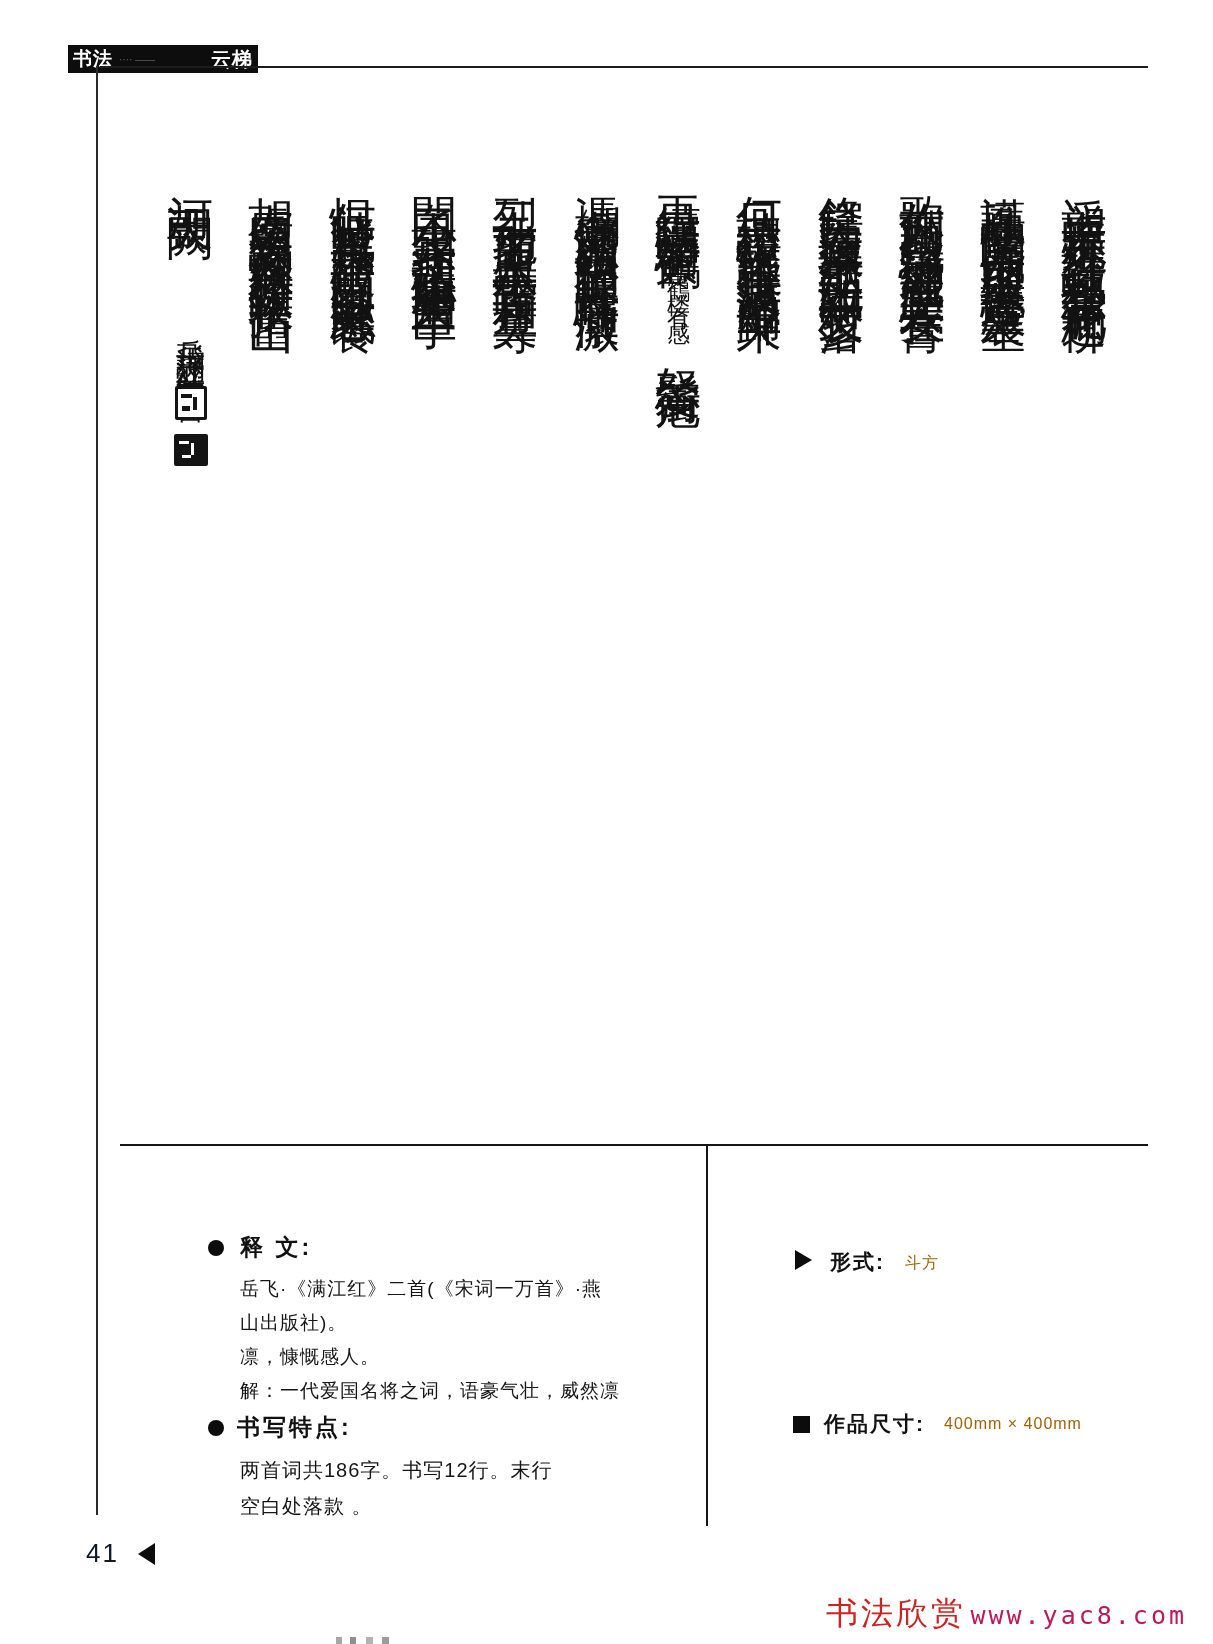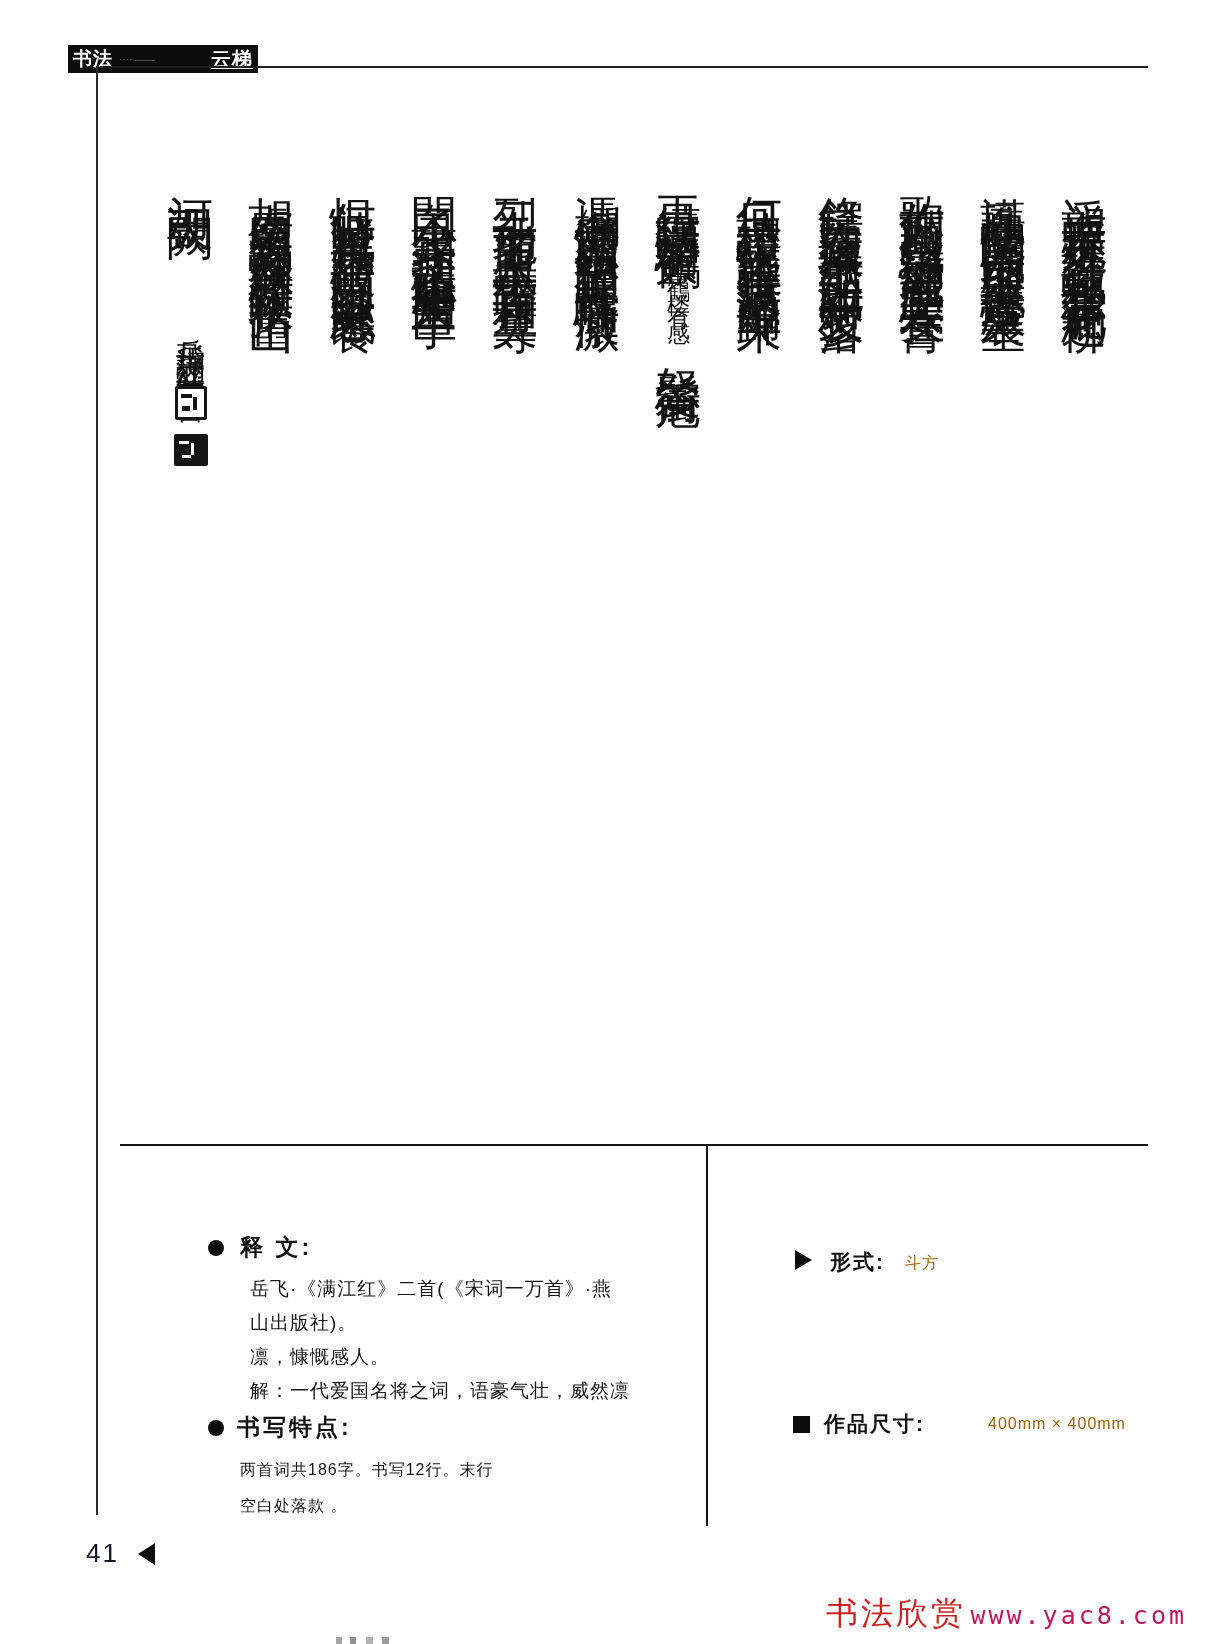--- a/index.html
+++ b/index.html
@@ -8,21 +8,21 @@
     background:#ffffff;font-family:"Liberation Sans",sans-serif;color:#111;
   }
   
   .banner{
     position:absolute;left:68px;top:45px;width:190px;height:28px;
     background:#0d0d0d;color:#fff;display:flex;align-items:center;
     padding:0 5px;box-sizing:border-box;
   }
   .banner .b-left{font-weight:bold;font-size:19px;letter-spacing:1px;}
   .banner .b-mid{opacity:.33;font-size:10px;margin:0 6px;white-space:nowrap;}
-  .banner .b-right{font-weight:bold;font-size:20px;margin-left:auto;letter-spacing:1px;text-decoration:underline;}
+  .banner .b-right{font-weight:bold;font-size:20px;margin-left:auto;letter-spacing:1px;}
   .hrule{position:absolute;left:100px;top:66px;width:1048px;height:2px;background:#1c1c1c;}
   .vmargin{position:absolute;left:96px;top:66px;width:2px;height:1449px;background:#2a2a2a;}
 
   
   .cal-col{
     position:absolute;top:160px;width:81px;
     writing-mode:vertical-rl;text-orientation:upright;
     font-family:"DejaVu Serif",serif;color:#121212;
     font-size:46px;letter-spacing:7px;line-height:81px;
   }
@@ -43,21 +43,21 @@
     background-position:5px 7px,17px 9px,8px 21px;
   }
 
   
   .divider-h{position:absolute;left:120px;top:1144px;width:1028px;height:2px;background:#151515;}
   .divider-v{position:absolute;left:706px;top:1146px;width:2px;height:380px;background:#151515;}
 
   .bullet{position:absolute;width:16px;height:16px;border-radius:50%;background:#0c0c0c;}
   .note-heading{position:absolute;font-size:23px;font-weight:bold;letter-spacing:3px;}
   .note-body{position:absolute;font-size:19px;line-height:34px;letter-spacing:1px;color:#161616;width:470px;}
-  .note-body2{position:absolute;font-size:16px;line-height:36px;letter-spacing:1px;color:#161616;width:470px;}
+  .note-body2{position:absolute;font-size:20px;line-height:36px;letter-spacing:1px;color:#161616;width:470px;}
 
   .tri-right{position:absolute;width:0;height:0;
     border-top:10px solid transparent;border-bottom:10px solid transparent;border-left:17px solid #0c0c0c;}
   .sq{position:absolute;width:17px;height:17px;background:#0c0c0c;}
   .meta-label{position:absolute;font-size:21px;font-weight:bold;letter-spacing:2px;}
   .meta-value{position:absolute;font-size:16px;color:#a16207;letter-spacing:1px;}
 
   
   .pagenum{position:absolute;left:86px;top:1538px;font-size:26px;letter-spacing:2px;color:#0f172a;}
   .tri-left{position:absolute;left:138px;top:1543px;width:0;height:0;
@@ -99,41 +99,41 @@
   <div class="cal-col" style="left:150px">
     <span>河朝天闕</span><span class="vgap" style="height:128px"></span><span class="cal-sig">岳飛詞滿江紅二首陳亞康書</span><span class="vgap" style="height:10px"></span><span class="seal seal-outline"></span><span class="vgap" style="height:14px"></span><span class="seal seal-solid"></span>
   </div>
 </div>
 
 <div class="divider-h"></div>
 <div class="divider-v"></div>
 
 <div class="bullet" style="left:208px;top:1240px"></div>
 <div class="note-heading" style="left:240px;top:1232px">释 文:</div>
-<div class="note-body" style="left:250px;top:1272px">
+<div class="note-body" style="left:240px;top:1272px">
   <div>岳飞·《满江红》二首(《宋词一万首》·燕</div>
   <div>山出版社)。</div>
   <div>凛，慷慨感人。</div>
   <div>解：一代爱国名将之词，语豪气壮，威然凛</div>
 </div>
 
 <div class="bullet" style="left:208px;top:1420px"></div>
 <div class="note-heading" style="left:237px;top:1412px">书写特点:</div>
 <div class="note-body2" style="left:240px;top:1452px">
   <div>两首词共186字。书写12行。末行</div>
   <div>空白处落款 。</div>
 </div>
 
 <div class="tri-right" style="left:795px;top:1250px"></div>
 <div class="meta-label" style="left:830px;top:1248px">形式:</div>
 <div class="meta-value" style="left:905px;top:1253px">斗方</div>
 
 <div class="sq" style="left:793px;top:1416px"></div>
 <div class="meta-label" style="left:824px;top:1410px">作品尺寸:</div>
-<div class="meta-value" style="left:988px;top:1415px">400mm × 400mm</div>
+<div class="meta-value" style="left:944px;top:1415px">400mm × 400mm</div>
 
 <div class="pagenum">41</div>
 <div class="tri-left"></div>
 <div class="watermark">
   <span class="wm-cjk" style="color:#cc2222">书法欣赏</span>
   <span class="wm-url" style="color:#be185d">www.yac8.com</span>
 </div>
 <div class="cutoff"></div>
 
 </body></html>

